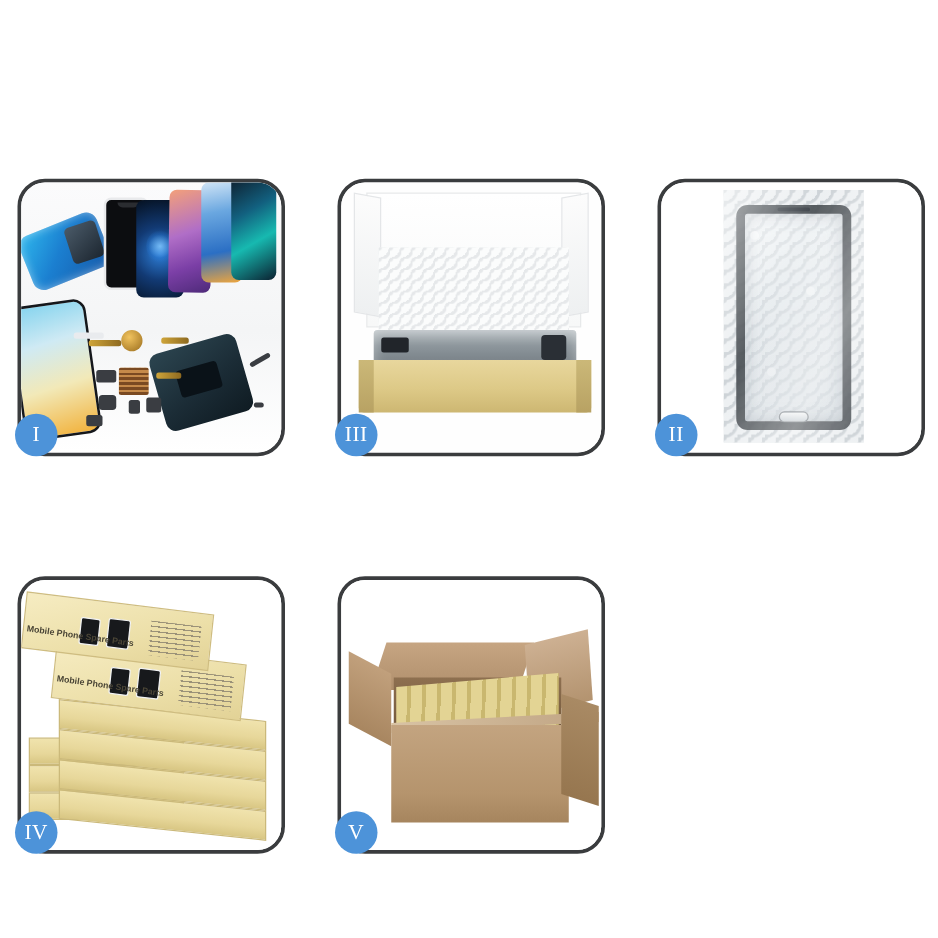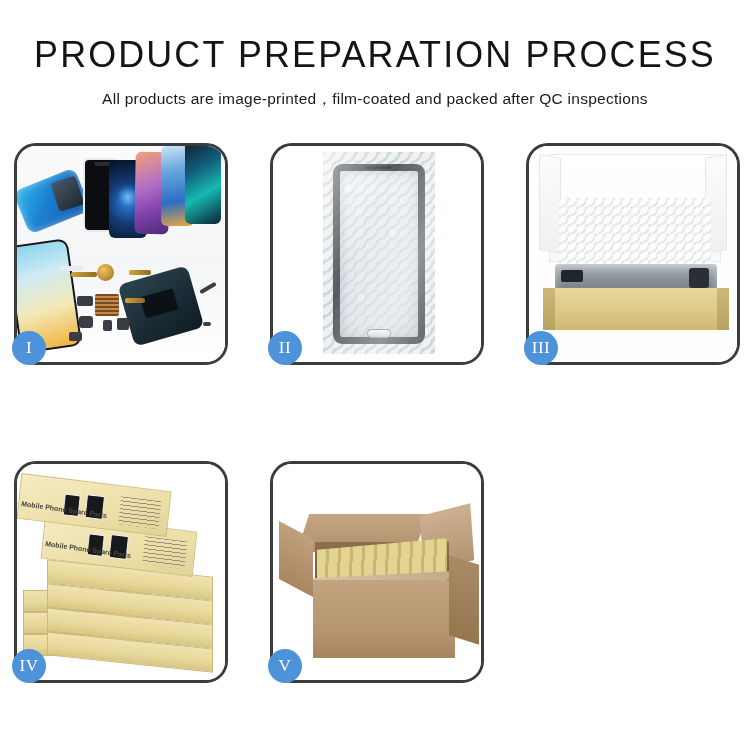--- a/index.html
+++ b/index.html
@@ -348,24 +348,20 @@
     position:absolute; left:50px; top:156px; width:20px; height:20px;
     background: rgba(150,120,88,.45);
     transform: skewY(14deg);
   }
 </style>
 </head>
 <body>
 
 <div class="page">
 
-  <div class="header">
-    <div class="title">PRODUCT PREPARATION PROCESS</div>
-    <div class="subtitle">All products are image-printed，film-coated and packed after QC inspections</div>
-  </div>
 
   <div class="grid">
 
     <div class="panel">
       <div class="panel-inner p1">
         <div class="ph ph-blue-film"></div>
         <div class="ph ph-black"></div>
         <div class="ph ph-jelly"></div>
         <div class="ph ph-purple"></div>
         <div class="ph ph-blue2"></div>
@@ -384,41 +380,41 @@
         <div class="part" style="left:100px; top:172px; width:12px; height:12px; border-radius:2px;"></div>
         <div class="part white-strip" style="left:42px; top:120px; width:24px; height:5px;"></div>
         <div class="part" style="left:52px; top:186px; width:13px; height:9px;"></div>
         <div class="part" style="left:182px; top:140px; width:18px; height:4px; transform:rotate(-30deg);"></div>
         <div class="part" style="left:186px; top:176px; width:8px; height:4px;"></div>
       </div>
       <div class="badge">I</div>
     </div>
 
     <div class="panel">
+      <div class="panel-inner p3">
+        <div class="box3-lidback"></div>
+        <div class="box3-flapL"></div>
+        <div class="box3-flapR"></div>
+        <div class="box3-foam"></div>
+        <div class="box3-screen"></div>
+        <div class="box3-front"></div>
+      </div>
+      <div class="badge">III</div>
+    </div>
+
+    <div class="panel">
       <div class="panel-inner p2">
         <div class="bubble-photo">
           <div class="screen-glass">
             <div class="home-btn"></div>
           </div>
           <div class="bubble-sheen"></div>
         </div>
       </div>
       <div class="badge">II</div>
-    </div>
-
-    <div class="panel">
-      <div class="panel-inner p3">
-        <div class="box3-lidback"></div>
-        <div class="box3-flapL"></div>
-        <div class="box3-flapR"></div>
-        <div class="box3-foam"></div>
-        <div class="box3-screen"></div>
-        <div class="box3-front"></div>
-      </div>
-      <div class="badge">III</div>
     </div>
 
     <div class="panel">
       <div class="panel-inner p4">
         <div class="stack">
 
           <div class="sbox" style="left:6px; top:126px; width:124px; height:22px;"></div>
           <div class="sbox" style="left:6px; top:148px; width:124px; height:22px;"></div>
           <div class="sbox" style="left:6px; top:170px; width:124px; height:22px;"></div>
 

